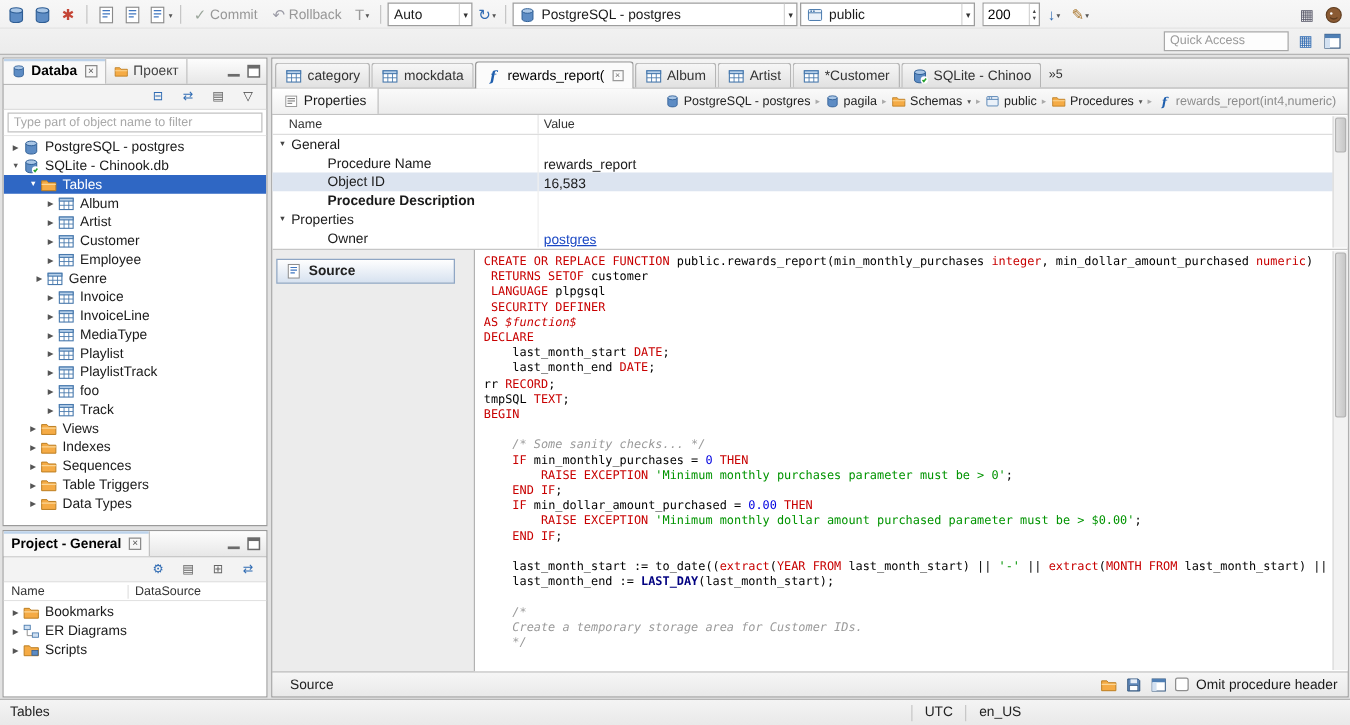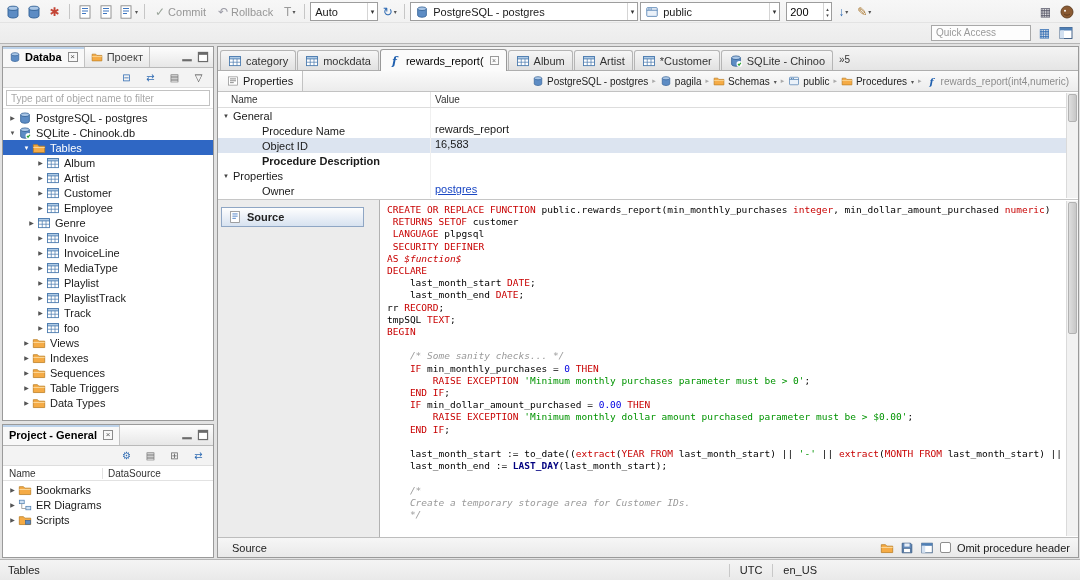--- a/index.html
+++ b/index.html
@@ -67,21 +67,21 @@
 .props-toolbar{flex:0 0 21px;display:flex;align-items:stretch;background:linear-gradient(#fafafa,#ececec);border-bottom:1px solid #c2c2c2}
 .ptab{display:flex;align-items:center;gap:4px;padding:0 9px;background:linear-gradient(#fff,#f0f0f0);border-right:1px solid #c2c2c2}
 .breadcrumbs{margin-left:auto;display:flex;align-items:center;padding-right:6px;font-size:10px;color:#222}
 .bc-item{display:inline-flex;align-items:center;gap:3px;padding:0 3px;white-space:nowrap}
 .bc-item.muted{color:#8c8c8c}
 .bc-sep{font-size:7px;color:#aaa;padding:0 1px}
 .props-grid{flex:0 0 108px;background:#fff;position:relative;border-bottom:1px solid #c6c6c6}
 .pg-header{height:16px;display:flex;align-items:center;border-bottom:1px solid #ddd;color:#333;font-size:10px}
 .pg-name-col{width:213px;padding-left:13px;border-right:1px solid #e6e6e6;height:100%;display:flex;align-items:center}
 .pg-value-col{padding-left:4px}
-.pg-row{height:15px;display:flex;align-items:flex-start}
+.pg-row{height:15px;display:flex;align-items:flex-end}
 .pg-row.selected{background:var(--selected-row)}
 .pg-name{width:213px;display:flex;align-items:center;padding-left:44px;height:100%;border-right:1px solid #f0f0f0}
 .pg-name.group{padding-left:5px}
 .pg-name.bold{font-weight:bold}
 .pg-arrow{font-size:6px;color:#444;margin-right:4px}
 .pg-value{padding-left:4px}
 .pg-value.link{color:var(--link-blue);text-decoration:underline}
 .vscroll{position:absolute;top:1px;right:0;bottom:1px;width:12px;background:#f2f2f2;border-left:1px solid #dadada}
 .vscroll .thumb{margin:1px;background:linear-gradient(90deg,#dedede,#c7c7c7);border:1px solid #b2b2b2;border-radius:2px}
 .lower{flex:1;display:flex;background:#ececec;min-height:0}
@@ -464,32 +464,32 @@
             </div>
             <div class="tree-row" style="padding-left:32px">
               <span class="tw-arrow">▶</span>
               <span class="svg14">
                 <svg viewBox="0 0 16 16">
                   <rect x="1.7" y="3" width="12.6" height="10.3" fill="#fff" stroke="#4879ad" stroke-width="1"></rect>
                   <rect x="1.7" y="3" width="12.6" height="2.6" fill="#b7d0ea" stroke="#4879ad" stroke-width="1"></rect>
                   <path d="M6 5.6v7.7M10.3 5.6v7.7M1.7 9.4h12.6" stroke="#4879ad" stroke-width="0.8" fill="none"></path>
                 </svg>
               </span>
+              <span class="tw-label">foo</span>
+            </div>
+            <div class="tree-row" style="padding-left:32px">
+              <span class="tw-arrow">▶</span>
+              <span class="svg14">
+                <svg viewBox="0 0 16 16">
+                  <rect x="1.7" y="3" width="12.6" height="10.3" fill="#fff" stroke="#4879ad" stroke-width="1"></rect>
+                  <rect x="1.7" y="3" width="12.6" height="2.6" fill="#b7d0ea" stroke="#4879ad" stroke-width="1"></rect>
+                  <path d="M6 5.6v7.7M10.3 5.6v7.7M1.7 9.4h12.6" stroke="#4879ad" stroke-width="0.8" fill="none"></path>
+                </svg>
+              </span>
               <span class="tw-label">Track</span>
-            </div>
-            <div class="tree-row" style="padding-left:32px">
-              <span class="tw-arrow">▶</span>
-              <span class="svg14">
-                <svg viewBox="0 0 16 16">
-                  <rect x="1.7" y="3" width="12.6" height="10.3" fill="#fff" stroke="#4879ad" stroke-width="1"></rect>
-                  <rect x="1.7" y="3" width="12.6" height="2.6" fill="#b7d0ea" stroke="#4879ad" stroke-width="1"></rect>
-                  <path d="M6 5.6v7.7M10.3 5.6v7.7M1.7 9.4h12.6" stroke="#4879ad" stroke-width="0.8" fill="none"></path>
-                </svg>
-              </span>
-              <span class="tw-label">foo</span>
             </div>
             <div class="tree-row" style="padding-left:18px">
               <span class="tw-arrow">▶</span>
               <span class="svg14">
                 <svg viewBox="0 0 16 16">
                   <path d="M1.5 4.2h4.8l1.5 1.7h6.7v7.3H1.5z" fill="#f5ab45" stroke="#bb7e22" stroke-width="0.9"></path>
                   <path d="M1.5 7.4h13" stroke="#fbd695" stroke-width="1.2"></path>
                 </svg>
               </span>
               <span class="tw-label">Views</span>

